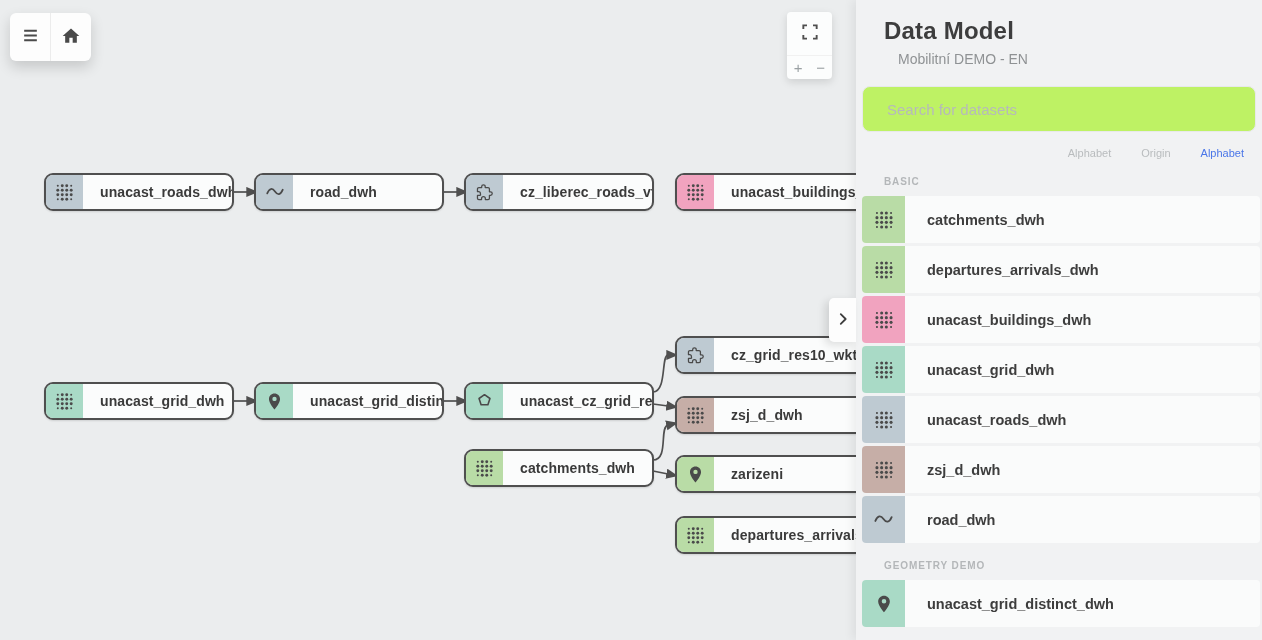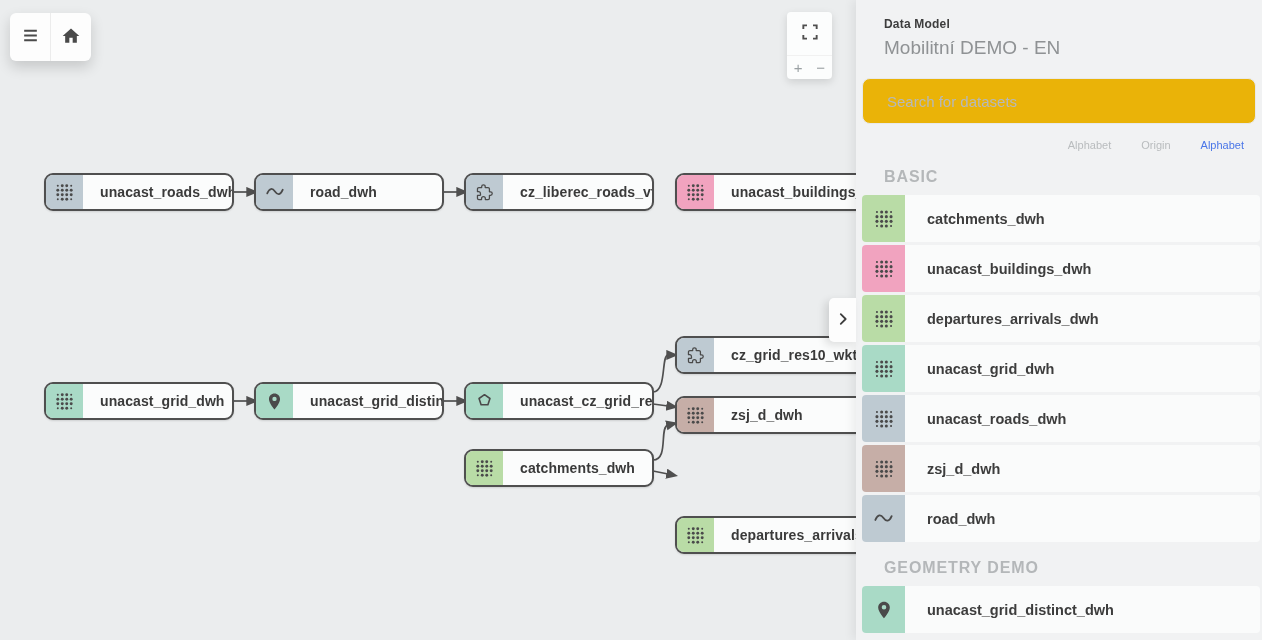--- a/index.html
+++ b/index.html
@@ -54,39 +54,39 @@
   .sidebar {
     position:absolute; right:0; top:0; width:406px; height:640px; z-index:5;
     background:#f1f2f3; box-shadow:-3px 0 10px rgba(0,0,0,.07);
   }
   .collapse-tab {
     position:absolute; left:-27px; top:298px; width:27px; height:44px;
     background:#fdfdfd; border:none; border-radius:5px 0 0 5px; cursor:pointer;
     box-shadow:-4px 3px 8px rgba(0,0,0,.12);
     display:flex; align-items:center; justify-content:center;
   }
-  .sb-title { margin:17px 0 0 28px; font-size:12px; font-weight:bold; color:#3d3d3d; letter-spacing:.2px; }
-  .sb-subtitle { margin:6px 0 0 28px; font-size:19px; color:#8f9294; }
+  .sb-title { margin:17px 0 0 28px; font-size:24px; font-weight:bold; color:#3d3d3d; letter-spacing:.2px; }
+  .sb-subtitle { margin:6px 0 0 42px; font-size:14px; color:#8f9294; }
   .sb-search {
     margin:19px 6px 0 6px; height:46px;
-    background:#eab308; border:1px solid #e8e9ea; border-radius:8px;
+    background:#bef264; border:1px solid #e8e9ea; border-radius:8px;
     display:flex; align-items:center; padding:0 22px;
   }
   .sb-search input {
     width:100%; border:none; background:transparent; outline:none;
     font-size:15px; color:#555; font-family:"Liberation Sans", sans-serif;
   }
   .sb-search input::placeholder { color:#b6b9bb; }
   .sb-sort {
     display:flex; justify-content:flex-end; gap:30px;
     margin:15px 18px 0 0; font-size:11px; color:#b9bcbe;
   }
   .sort-opt { cursor:pointer; }
   .section-label {
-    margin:17px 0 9px 28px; font-size:16px; font-weight:bold;
+    margin:17px 0 9px 28px; font-size:10px; font-weight:bold;
     letter-spacing:.9px; color:#b4b7b9;
   }
   .sb-item {
     margin:0 2px 3px 6px; width:398px; height:47px;
     background:#fafbfb; border-radius:4px;
     display:flex; align-items:center; overflow:hidden; cursor:pointer;
   }
   .sb-item-icon { flex:0 0 43px; width:43px; height:100%; display:flex; align-items:center; justify-content:center; }
   .sb-item-label { margin-left:22px; font-size:14.5px; font-weight:bold; color:#3d3d3d; white-space:nowrap; }
 </style>
@@ -258,20 +258,28 @@
             <circle cx="10.5" cy="10.5" r="1.3" fill="#4a4a4a"></circle>
             <circle cx="14.5" cy="10.5" r="1.3" fill="#4a4a4a"></circle>
             <circle cx="2.5" cy="14.5" r="0.9" fill="#4a4a4a"></circle>
             <circle cx="6.5" cy="14.5" r="1.3" fill="#4a4a4a"></circle>
             <circle cx="10.5" cy="14.5" r="1.3" fill="#4a4a4a"></circle>
             <circle cx="14.5" cy="14.5" r="0.9" fill="#4a4a4a"></circle>
           </svg>
         </span>
         <span class="node-label">catchments_dwh</span>
       </div>
+      <div class="node" style="left: 675px; top: 455px;">
+        <span class="node-icon" style="background:#b9dca6">
+          <svg width="19" height="19" viewBox="0 0 24 24">
+            <path fill-rule="evenodd" d="M12 2C8.1 2 5 5.1 5 9c0 5.2 7 13 7 13s7-7.8 7-13c0-3.9-3.1-7-7-7zm0 9.5A2.5 2.5 0 1 1 12 6a2.5 2.5 0 0 1 0 5.5z" fill="#4a4a4a"></path>
+          </svg>
+        </span>
+        <span class="node-label">zarizeni</span>
+      </div>
       <div class="node" style="left: 675px; top: 516px;">
         <span class="node-icon" style="background:#b9dca6">
           <svg width="19" height="19" viewBox="0 0 17 17">
             <circle cx="2.5" cy="2.5" r="0.9" fill="#4a4a4a"></circle>
             <circle cx="6.5" cy="2.5" r="1.3" fill="#4a4a4a"></circle>
             <circle cx="10.5" cy="2.5" r="1.3" fill="#4a4a4a"></circle>
             <circle cx="14.5" cy="2.5" r="0.9" fill="#4a4a4a"></circle>
             <circle cx="2.5" cy="6.5" r="1.3" fill="#4a4a4a"></circle>
             <circle cx="6.5" cy="6.5" r="1.3" fill="#4a4a4a"></circle>
             <circle cx="10.5" cy="6.5" r="1.3" fill="#4a4a4a"></circle>
@@ -364,20 +372,43 @@
               <circle cx="14.5" cy="10.5" r="1.3" fill="#4a4a4a"></circle>
               <circle cx="2.5" cy="14.5" r="0.9" fill="#4a4a4a"></circle>
               <circle cx="6.5" cy="14.5" r="1.3" fill="#4a4a4a"></circle>
               <circle cx="10.5" cy="14.5" r="1.3" fill="#4a4a4a"></circle>
               <circle cx="14.5" cy="14.5" r="0.9" fill="#4a4a4a"></circle>
             </svg>
           </span>
           <span class="sb-item-label">catchments_dwh</span>
         </div>
         <div class="sb-item">
+          <span class="sb-item-icon" style="background:#b9dca6">
+            <svg width="20" height="20" viewBox="0 0 17 17">
+              <circle cx="2.5" cy="2.5" r="0.9" fill="#4a4a4a"></circle>
+              <circle cx="6.5" cy="2.5" r="1.3" fill="#4a4a4a"></circle>
+              <circle cx="10.5" cy="2.5" r="1.3" fill="#4a4a4a"></circle>
+              <circle cx="14.5" cy="2.5" r="0.9" fill="#4a4a4a"></circle>
+              <circle cx="2.5" cy="6.5" r="1.3" fill="#4a4a4a"></circle>
+              <circle cx="6.5" cy="6.5" r="1.3" fill="#4a4a4a"></circle>
+              <circle cx="10.5" cy="6.5" r="1.3" fill="#4a4a4a"></circle>
+              <circle cx="14.5" cy="6.5" r="1.3" fill="#4a4a4a"></circle>
+              <circle cx="2.5" cy="10.5" r="1.3" fill="#4a4a4a"></circle>
+              <circle cx="6.5" cy="10.5" r="1.3" fill="#4a4a4a"></circle>
+              <circle cx="10.5" cy="10.5" r="1.3" fill="#4a4a4a"></circle>
+              <circle cx="14.5" cy="10.5" r="1.3" fill="#4a4a4a"></circle>
+              <circle cx="2.5" cy="14.5" r="0.9" fill="#4a4a4a"></circle>
+              <circle cx="6.5" cy="14.5" r="1.3" fill="#4a4a4a"></circle>
+              <circle cx="10.5" cy="14.5" r="1.3" fill="#4a4a4a"></circle>
+              <circle cx="14.5" cy="14.5" r="0.9" fill="#4a4a4a"></circle>
+            </svg>
+          </span>
+          <span class="sb-item-label">departures_arrivals_dwh</span>
+        </div>
+        <div class="sb-item">
           <span class="sb-item-icon" style="background:#f1a3bf">
             <svg width="20" height="20" viewBox="0 0 17 17">
               <circle cx="2.5" cy="2.5" r="0.9" fill="#4a4a4a"></circle>
               <circle cx="6.5" cy="2.5" r="1.3" fill="#4a4a4a"></circle>
               <circle cx="10.5" cy="2.5" r="1.3" fill="#4a4a4a"></circle>
               <circle cx="14.5" cy="2.5" r="0.9" fill="#4a4a4a"></circle>
               <circle cx="2.5" cy="6.5" r="1.3" fill="#4a4a4a"></circle>
               <circle cx="6.5" cy="6.5" r="1.3" fill="#4a4a4a"></circle>
               <circle cx="10.5" cy="6.5" r="1.3" fill="#4a4a4a"></circle>
               <circle cx="14.5" cy="6.5" r="1.3" fill="#4a4a4a"></circle>
@@ -387,43 +418,20 @@
               <circle cx="14.5" cy="10.5" r="1.3" fill="#4a4a4a"></circle>
               <circle cx="2.5" cy="14.5" r="0.9" fill="#4a4a4a"></circle>
               <circle cx="6.5" cy="14.5" r="1.3" fill="#4a4a4a"></circle>
               <circle cx="10.5" cy="14.5" r="1.3" fill="#4a4a4a"></circle>
               <circle cx="14.5" cy="14.5" r="0.9" fill="#4a4a4a"></circle>
             </svg>
           </span>
           <span class="sb-item-label">unacast_buildings_dwh</span>
         </div>
         <div class="sb-item">
-          <span class="sb-item-icon" style="background:#b9dca6">
-            <svg width="20" height="20" viewBox="0 0 17 17">
-              <circle cx="2.5" cy="2.5" r="0.9" fill="#4a4a4a"></circle>
-              <circle cx="6.5" cy="2.5" r="1.3" fill="#4a4a4a"></circle>
-              <circle cx="10.5" cy="2.5" r="1.3" fill="#4a4a4a"></circle>
-              <circle cx="14.5" cy="2.5" r="0.9" fill="#4a4a4a"></circle>
-              <circle cx="2.5" cy="6.5" r="1.3" fill="#4a4a4a"></circle>
-              <circle cx="6.5" cy="6.5" r="1.3" fill="#4a4a4a"></circle>
-              <circle cx="10.5" cy="6.5" r="1.3" fill="#4a4a4a"></circle>
-              <circle cx="14.5" cy="6.5" r="1.3" fill="#4a4a4a"></circle>
-              <circle cx="2.5" cy="10.5" r="1.3" fill="#4a4a4a"></circle>
-              <circle cx="6.5" cy="10.5" r="1.3" fill="#4a4a4a"></circle>
-              <circle cx="10.5" cy="10.5" r="1.3" fill="#4a4a4a"></circle>
-              <circle cx="14.5" cy="10.5" r="1.3" fill="#4a4a4a"></circle>
-              <circle cx="2.5" cy="14.5" r="0.9" fill="#4a4a4a"></circle>
-              <circle cx="6.5" cy="14.5" r="1.3" fill="#4a4a4a"></circle>
-              <circle cx="10.5" cy="14.5" r="1.3" fill="#4a4a4a"></circle>
-              <circle cx="14.5" cy="14.5" r="0.9" fill="#4a4a4a"></circle>
-            </svg>
-          </span>
-          <span class="sb-item-label">departures_arrivals_dwh</span>
-        </div>
-        <div class="sb-item">
           <span class="sb-item-icon" style="background:#a9dac6">
             <svg width="20" height="20" viewBox="0 0 17 17">
               <circle cx="2.5" cy="2.5" r="0.9" fill="#4a4a4a"></circle>
               <circle cx="6.5" cy="2.5" r="1.3" fill="#4a4a4a"></circle>
               <circle cx="10.5" cy="2.5" r="1.3" fill="#4a4a4a"></circle>
               <circle cx="14.5" cy="2.5" r="0.9" fill="#4a4a4a"></circle>
               <circle cx="2.5" cy="6.5" r="1.3" fill="#4a4a4a"></circle>
               <circle cx="6.5" cy="6.5" r="1.3" fill="#4a4a4a"></circle>
               <circle cx="10.5" cy="6.5" r="1.3" fill="#4a4a4a"></circle>
               <circle cx="14.5" cy="6.5" r="1.3" fill="#4a4a4a"></circle>

